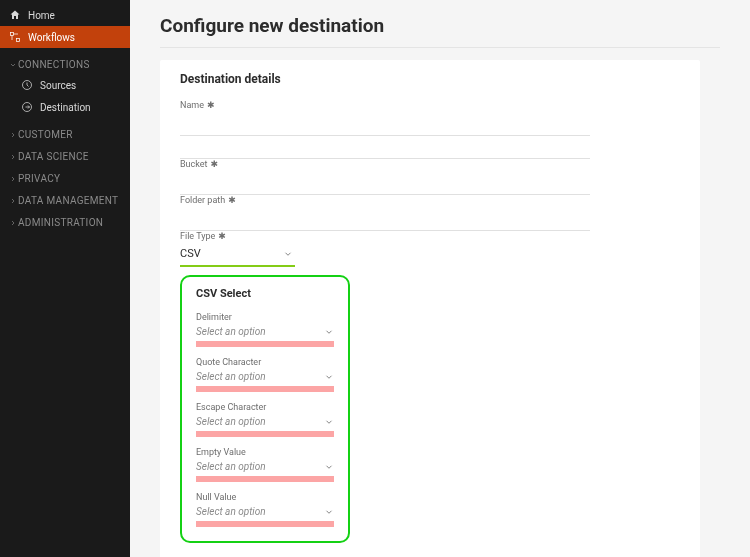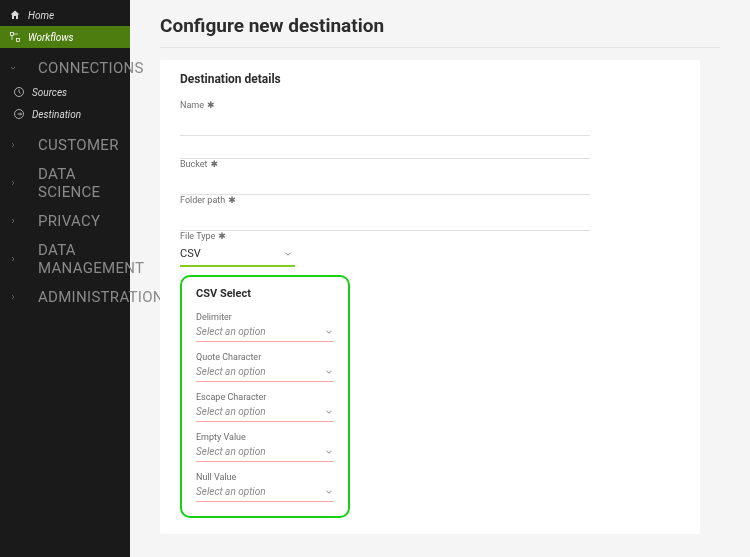--- a/index.html
+++ b/index.html
@@ -1,29 +1,29 @@
 <!DOCTYPE html>
 <html><head>
 <meta charset="utf-8">
 <style>
   * { box-sizing: border-box; margin: 0; padding: 0; font-family: -apple-system, BlinkMacSystemFont, "Segoe UI", Roboto, Arial, sans-serif; }
   html, body { height: 100%; }
   body { display: flex; background: #f5f5f5; width: 750px; height: 557px; overflow: hidden; color: #2c2c2c; }
 
   
   .sidebar { width: 130px; background: #1a1a1a; color: #d0d0d0; display: flex; flex-direction: column; padding-top: 4px; font-size: 10px; }
-  .nav-item { display: flex; align-items: center; gap: 7px; padding: 5px 9px; cursor: pointer; color: #d8d8d8; font-style: italic; }
-  .nav-item.active { background: #4d7c0f; color: #fff; }
+  .nav-item { display: flex; align-items: center; gap: 7px; padding: 5px 9px; cursor: pointer; color: #d8d8d8; }
+  .nav-item.active { background: #c2410c; color: #fff; }
   .nav-item .icon { width: 12px; height: 12px; display: inline-flex; align-items: center; justify-content: center; flex-shrink: 0; }
   .nav-item .icon svg { width: 12px; height: 12px; stroke: currentColor; fill: none; stroke-width: 1.5; }
   .nav-item.home .icon svg { fill: currentColor; stroke: none; }
-  .nav-section { display: flex; align-items: center; gap: 21px; padding: 7px 9px 4px 9px; color: #8a8a8a; font-size: 15px; letter-spacing: 0.3px; cursor: pointer; }
+  .nav-section { display: flex; align-items: center; gap: 1px; padding: 7px 9px 4px 9px; color: #8a8a8a; font-size: 10px; letter-spacing: 0.3px; cursor: pointer; }
   .nav-section .chev { width: 8px; height: 8px; display: inline-flex; }
   .nav-section .chev svg { width: 8px; height: 8px; stroke: currentColor; fill: none; stroke-width: 2; }
-  .nav-sub { padding-left: 4px; }
+  .nav-sub { padding-left: 12px; }
   .nav-gap { height: 4px; }
 
   
   .main { flex: 1; padding: 14px 30px 2px 30px; overflow: auto; }
   .page-title { font-size: 19px; font-weight: 700; color: #2c2c2c; margin-bottom: 10px; }
   .hr { height: 1px; background: #e4e4e4; margin-bottom: 12px; }
 
   .panel { background: #ffffff; border-radius: 2px; padding: 12px 20px 16px 20px; max-width: 540px; }
   .panel-title { font-size: 12px; font-weight: 700; margin-bottom: 14px; color: #2c2c2c; }
 
@@ -36,21 +36,21 @@
   .select-display.placeholder { color: #8a8a8a; font-style: italic; }
   .select-display .chev { width:10px; height:10px; display:inline-flex; }
   .select-display .chev svg { width:10px; height:10px; stroke:#6e6e6e; fill:none; stroke-width:2; }
 
   
   .csv-box { border: 2.5px solid #14d114; border-radius: 10px; padding: 10px 14px 14px 14px; margin-top: 8px; width: 170px; }
   .csv-title { font-size: 11px; font-weight: 700; color: #2c2c2c; margin-bottom: 12px; }
   .csv-field { margin-bottom: 10px; }
   .csv-label { font-size: 9px; color: #6e6e6e; margin-bottom: 2px; }
   .csv-select { width: 100%; }
-  .csv-select .select-display { font-size: 10px; border-bottom: 1px solid #fca5a5; padding: 2px 0 4px 0; }
+  .csv-select .select-display { font-size: 10px; border-bottom: 6px solid #fca5a5; padding: 2px 0 4px 0; }
 </style>
 </head>
 <body>
 
 <nav class="sidebar">
   <div class="nav-item home">
     <span class="icon">
       <svg viewBox="0 0 24 24">
           <path d="M12 3l9 8h-3v9h-4v-6h-4v6H6v-9H3z"></path>
         </svg>

